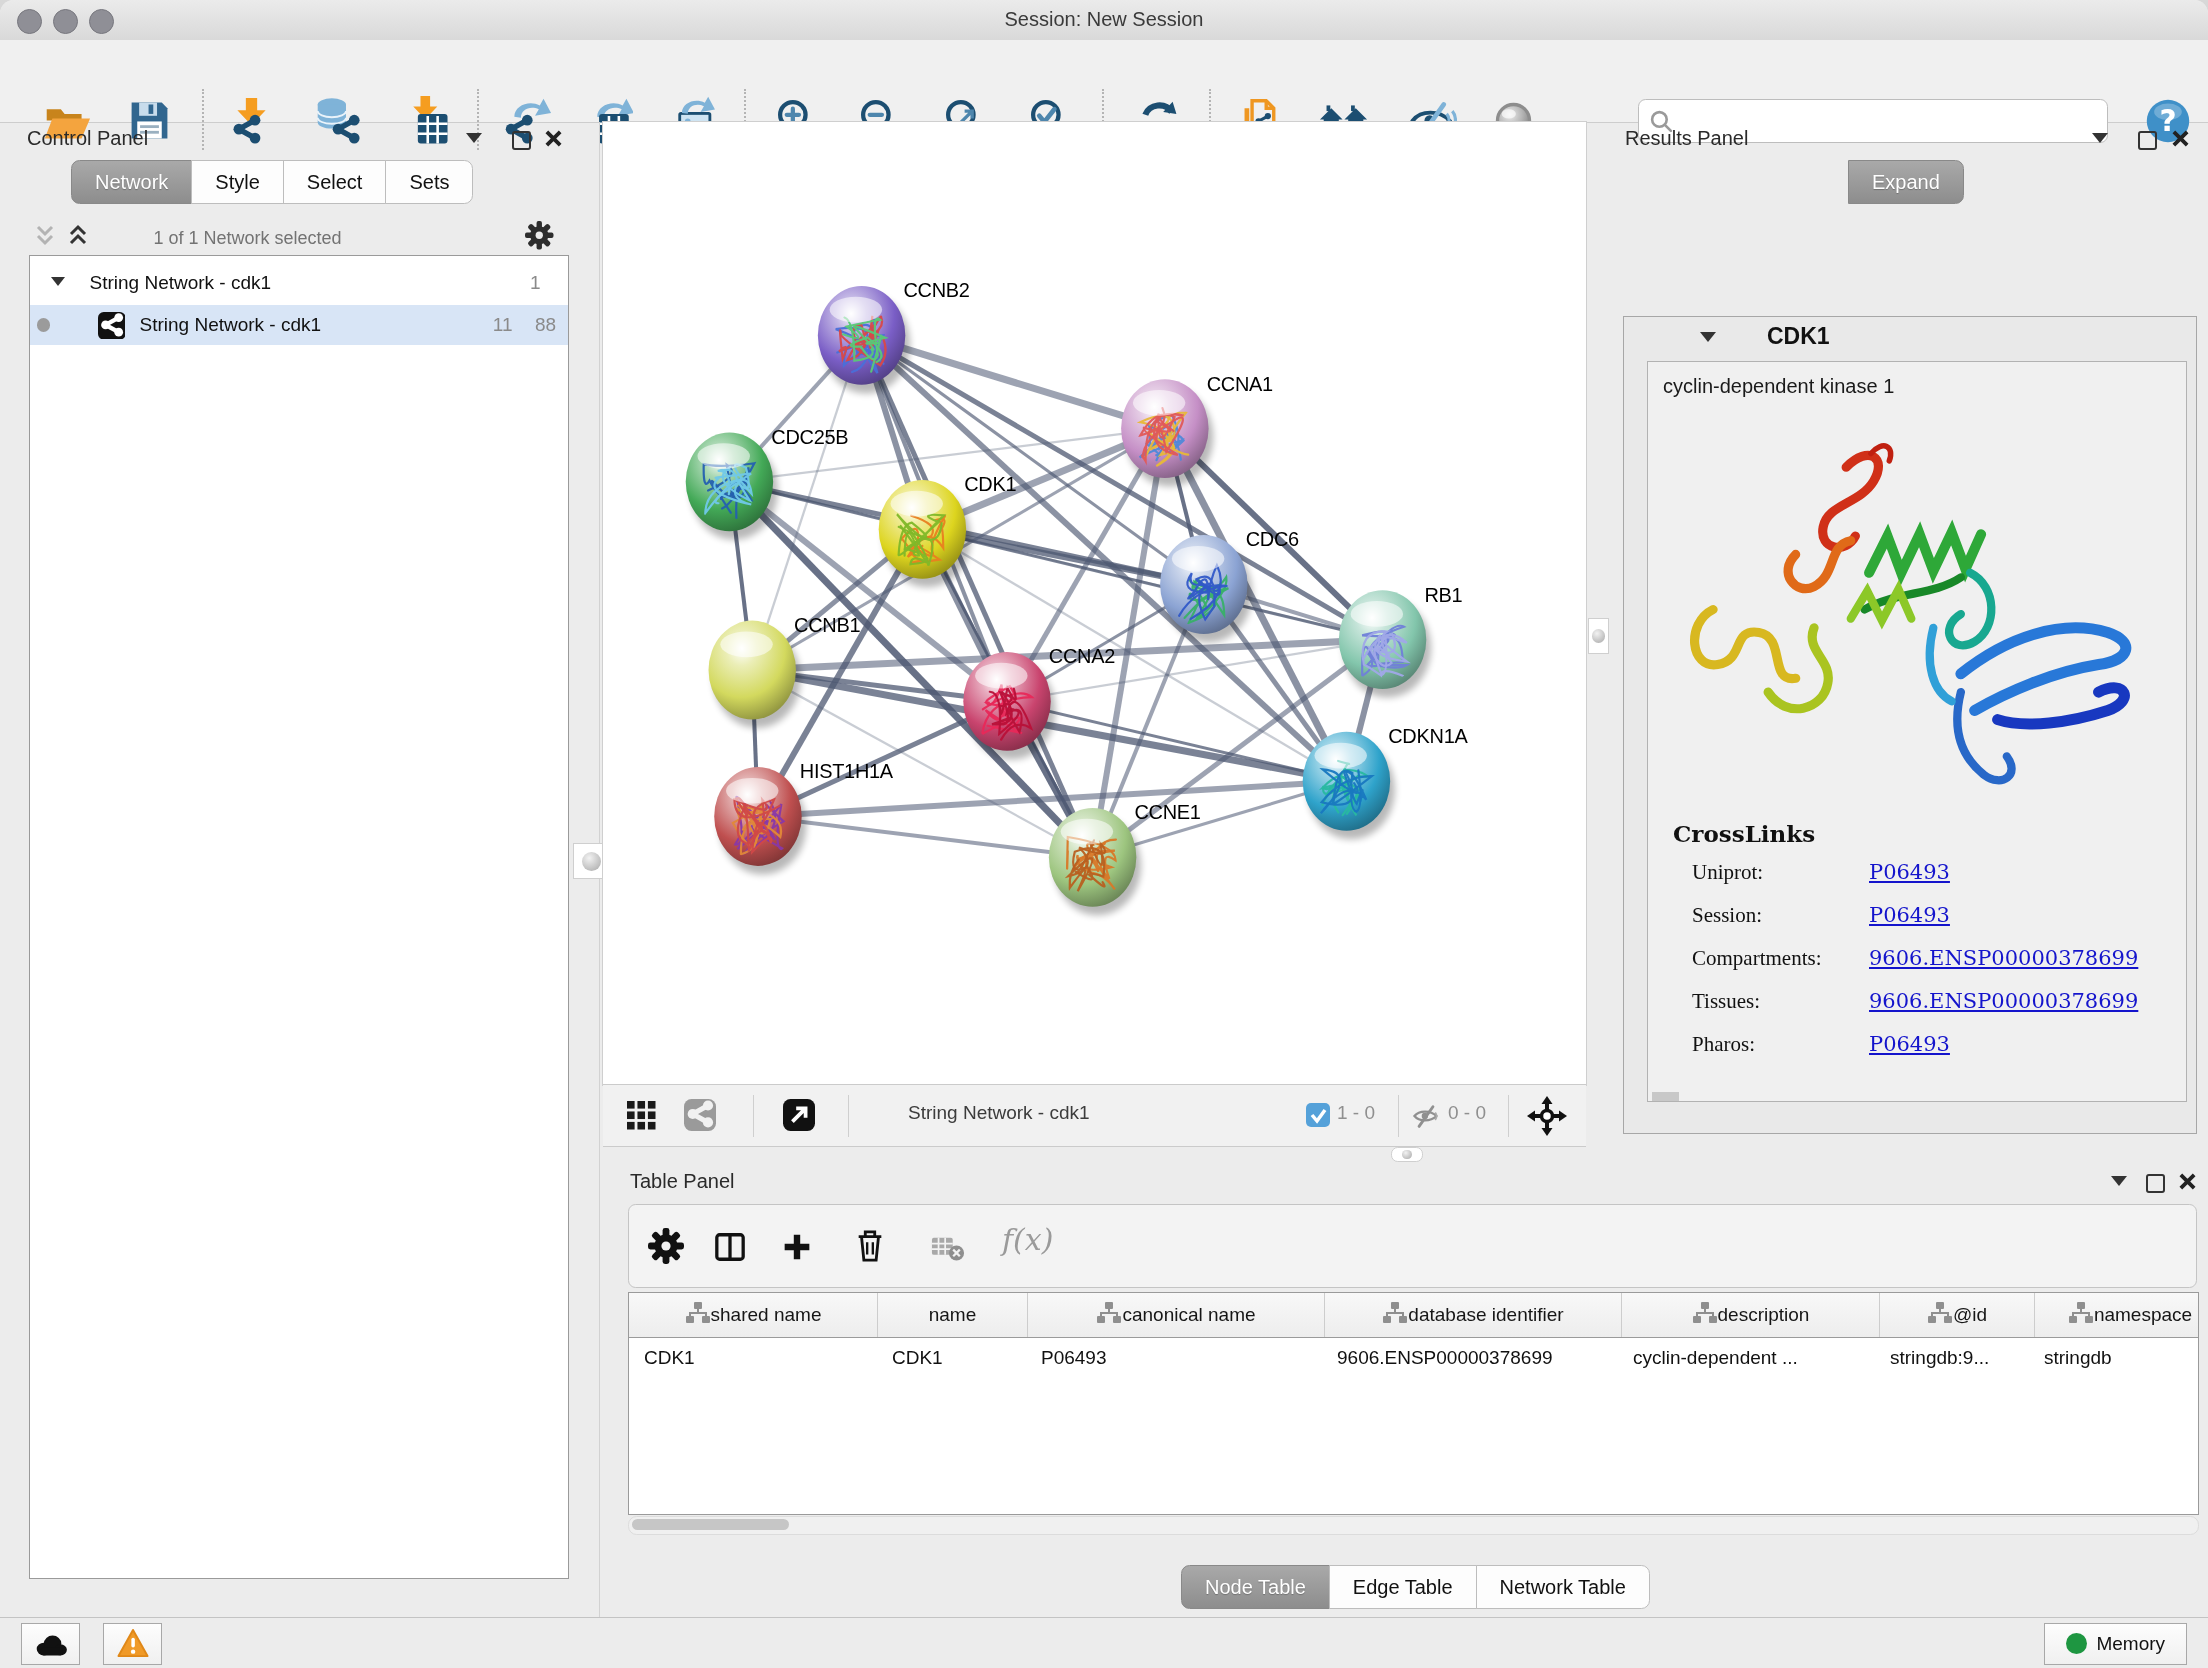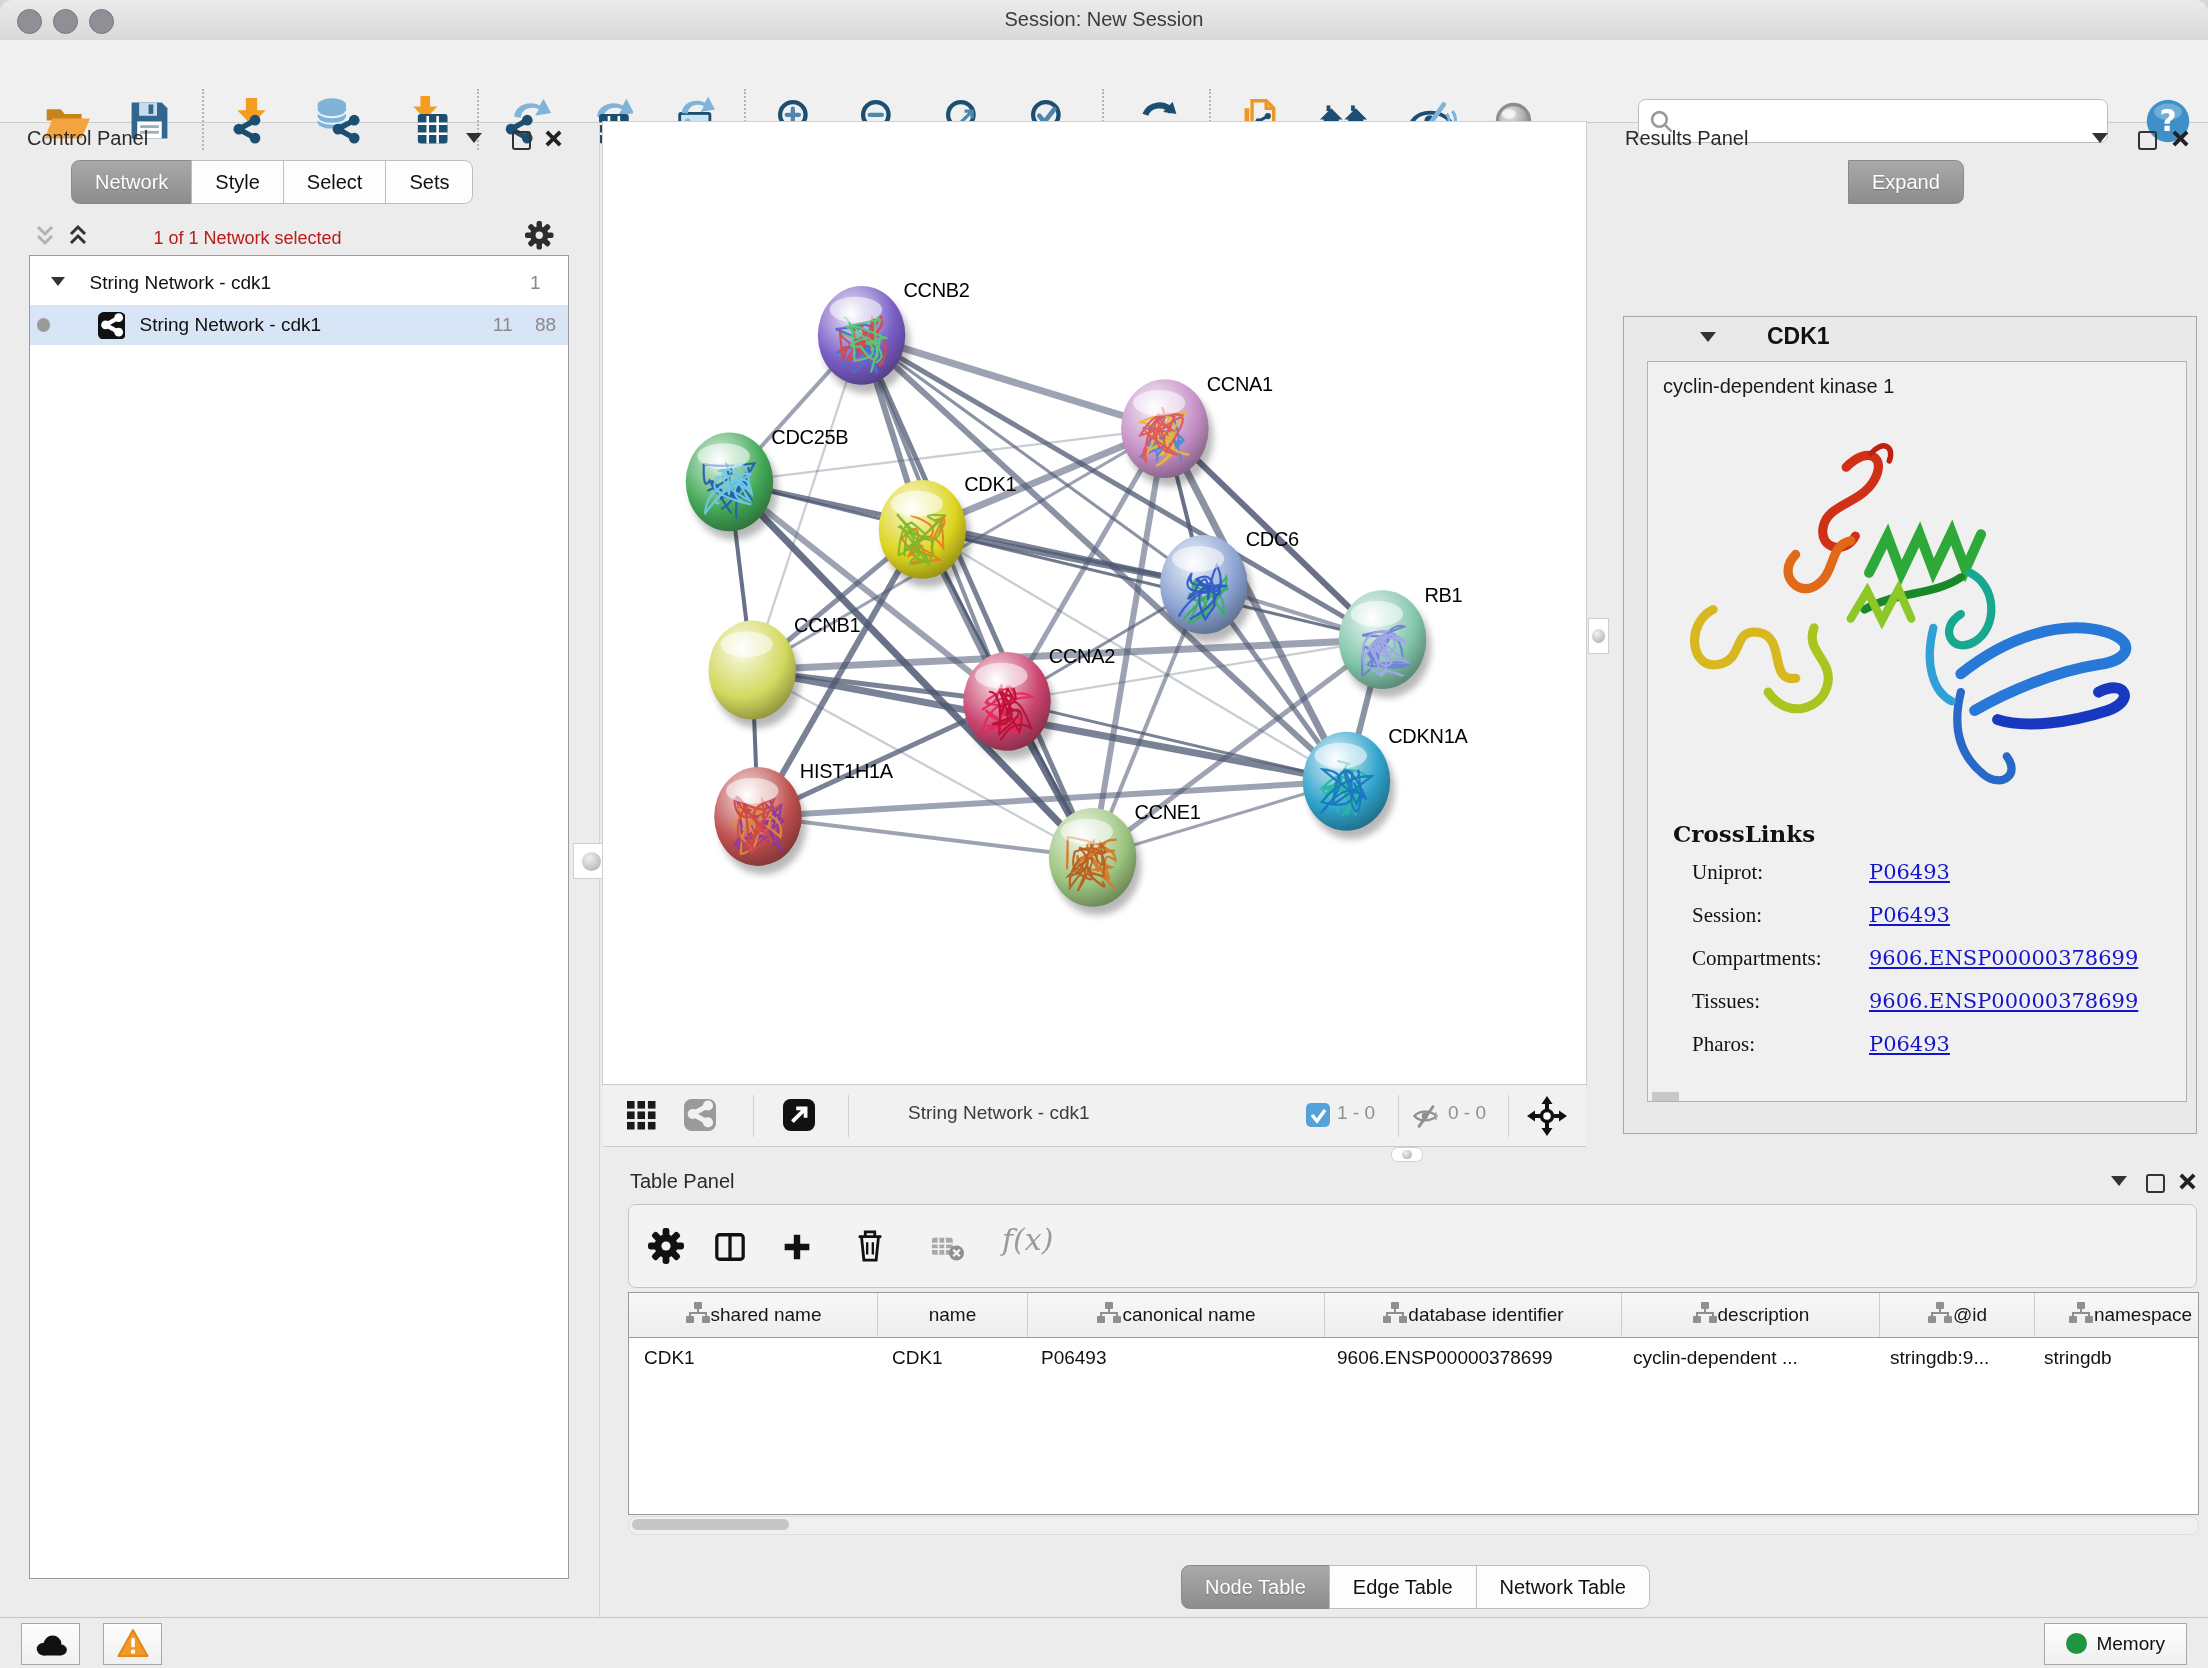--- a/index.html
+++ b/index.html
@@ -300,21 +300,21 @@
   <span class="abs" style="left:34px;top:224px">
     <svg width="22" height="22" viewBox="0 0 22 22">
         <path d="M4 3l7 7 7-7M4 12l7 7 7-7" stroke="#b3b3b3" stroke-width="3" fill="none"></path>
       </svg>
   </span>
   <span class="abs" style="left:67px;top:224px">
     <svg width="22" height="22" viewBox="0 0 22 22">
         <path d="M4 19l7-7 7 7M4 10l7-7 7 7" stroke="#333" stroke-width="3" fill="none"></path>
       </svg>
   </span>
-  <div class="abs" style="left:105px;top:228px;width:285px;text-align:center;font-size:18px;color:#b91c1c">1 of 1 Network selected</div>
+  <div class="abs" style="left:105px;top:228px;width:285px;text-align:center;font-size:18px;color:#737373">1 of 1 Network selected</div>
   <span class="abs" id="cp-gear" style="left:525px;top:221px"><svg width="28.5" height="28.5" viewBox="-18 -18 36 36">
         <rect x="-3.4" y="-18" width="6.8" height="11" rx="2.4" transform="rotate(0)" fill="#2d2d2d"></rect>
         <rect x="-3.4" y="-18" width="6.8" height="11" rx="2.4" transform="rotate(45)" fill="#2d2d2d"></rect>
         <rect x="-3.4" y="-18" width="6.8" height="11" rx="2.4" transform="rotate(90)" fill="#2d2d2d"></rect>
         <rect x="-3.4" y="-18" width="6.8" height="11" rx="2.4" transform="rotate(135)" fill="#2d2d2d"></rect>
         <rect x="-3.4" y="-18" width="6.8" height="11" rx="2.4" transform="rotate(180)" fill="#2d2d2d"></rect>
         <rect x="-3.4" y="-18" width="6.8" height="11" rx="2.4" transform="rotate(225)" fill="#2d2d2d"></rect>
         <rect x="-3.4" y="-18" width="6.8" height="11" rx="2.4" transform="rotate(270)" fill="#2d2d2d"></rect>
         <rect x="-3.4" y="-18" width="6.8" height="11" rx="2.4" transform="rotate(315)" fill="#2d2d2d"></rect>
         <circle r="11.5" fill="#2d2d2d"></circle>

